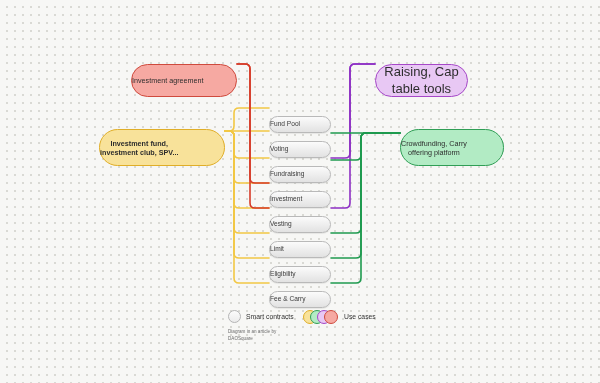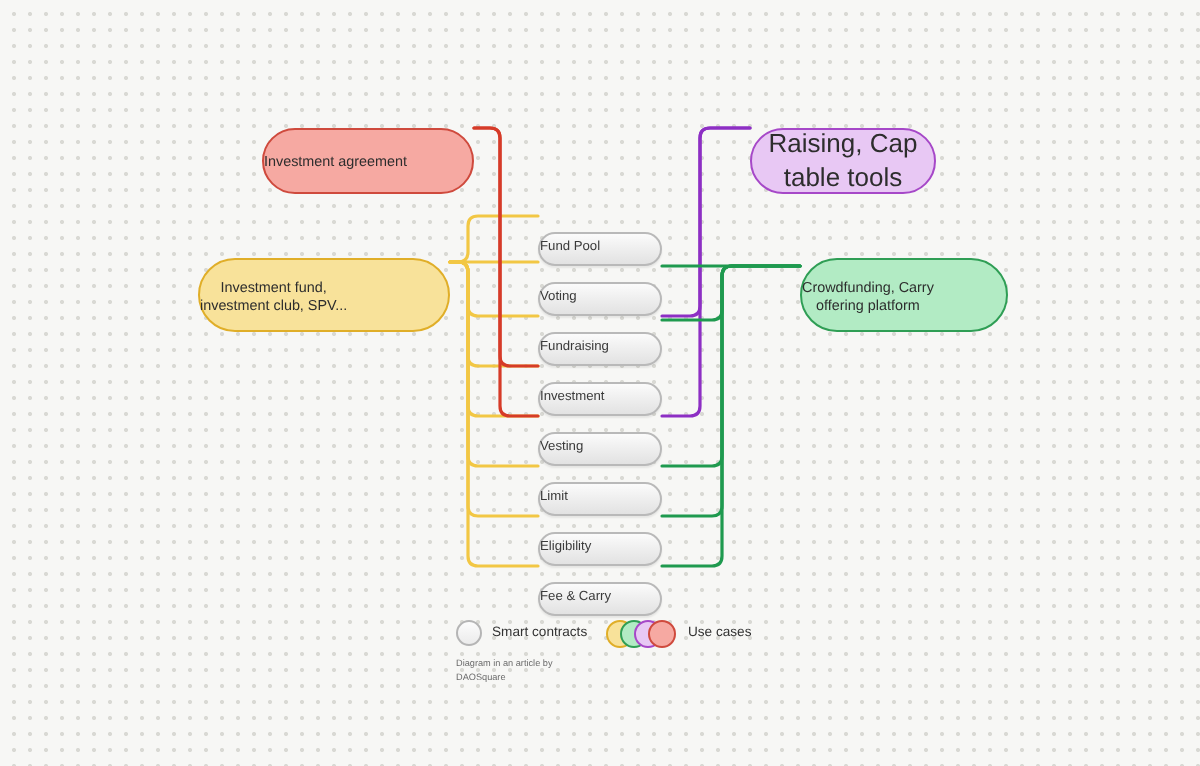--- a/index.html
+++ b/index.html
@@ -148,21 +148,21 @@
       <path d="M331,233 L356,233 Q361,233 361,228 L361,138 Q361,133 366,133 L400,133"></path>
       <path d="M331,258 L356,258 Q361,258 361,253 L361,138 Q361,133 366,133 L400,133"></path>
       <path d="M331,283 L356,283 Q361,283 361,278 L361,138 Q361,133 366,133 L400,133"></path>
     </g>
   </svg>
 
   <div class="node node-red" style="left:131px; top:48px; width:106px; height:33px;">
     <span>Investment agreement</span>
   </div>
 
-  <div class="node node-yellow" style="left:99px; top:113px; width:126px; height:37px; white-space:pre-line;">
+  <div class="node node-yellow" style="left:99px; top:113px; width:126px; height:37px; white-space:pre-line;font-weight:bold;">
     <span>Investment fund,
 investment club, SPV...</span>
   </div>
 
   <div class="node node-gray" style="left:269px; top:100px; width:62px; height:17px;">
     <span>Fund Pool</span>
   </div>
   <div class="node node-gray" style="left:269px; top:125px; width:62px; height:17px;">
     <span>Voting</span>
   </div>

